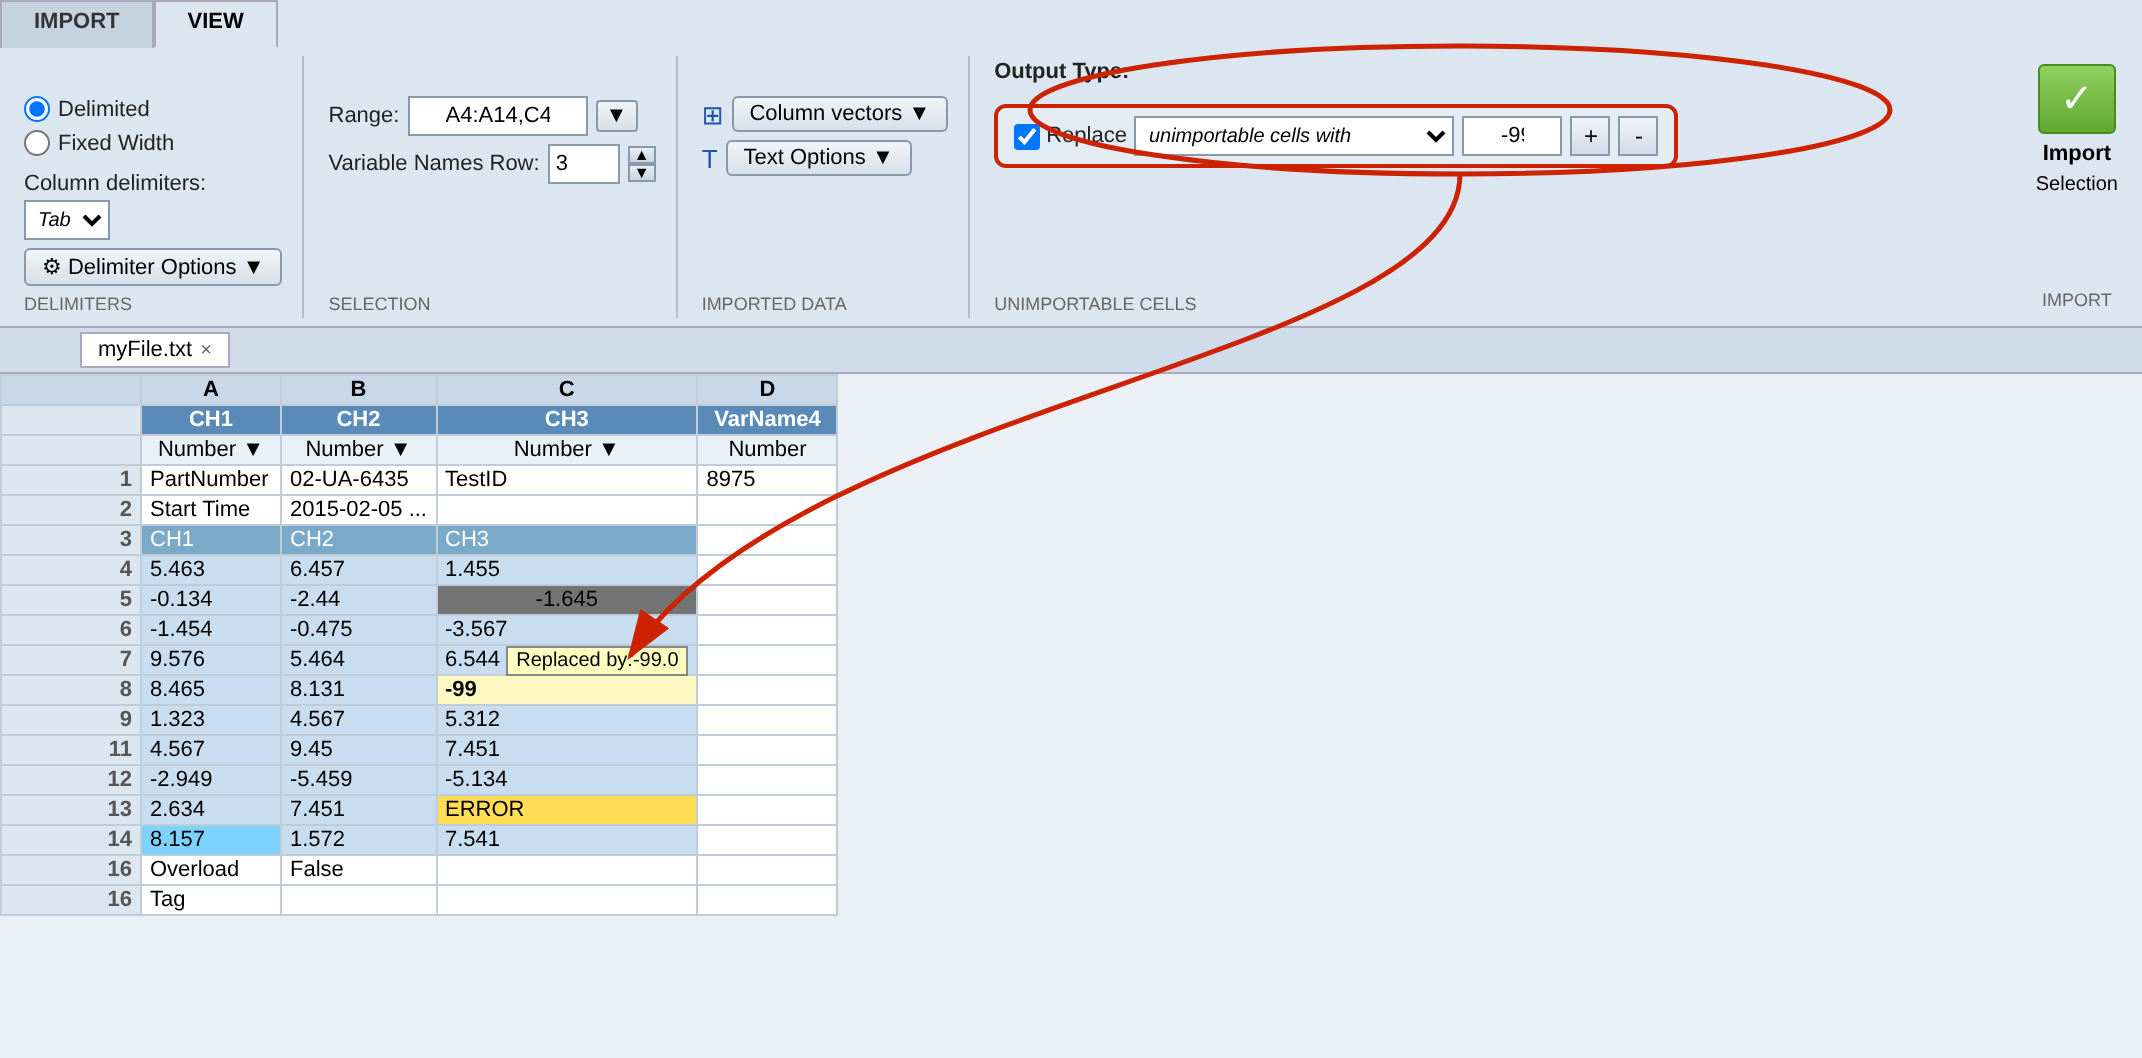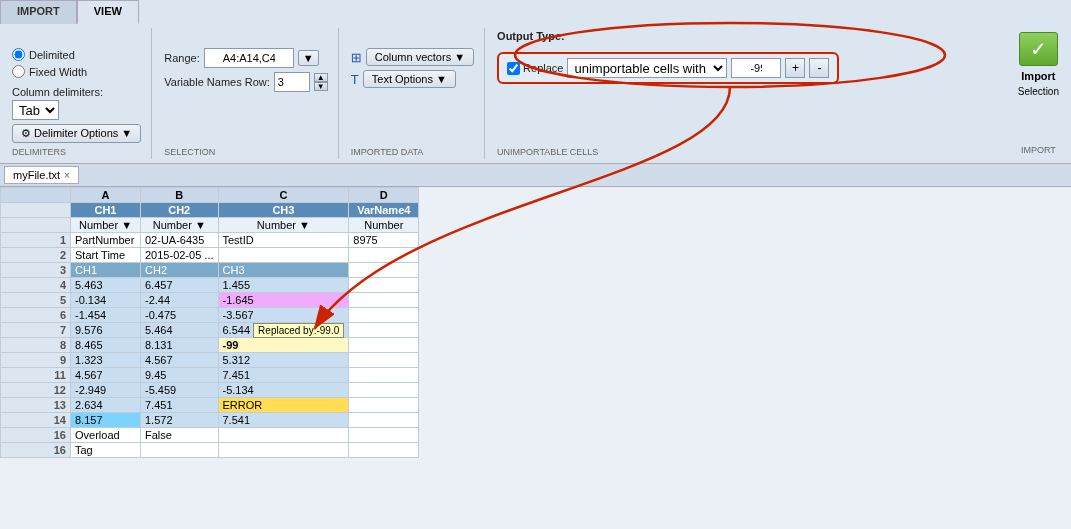--- a/index.html
+++ b/index.html
@@ -14,39 +14,39 @@
     .ribbon-group { display: flex; flex-direction: column; align-items: flex-start; border-right: 1px solid #b0bed0; padding: 2px 10px 2px 4px; gap: 4px; }
     .ribbon-group-inner { display: flex; flex-direction: column; gap: 4px; margin-top: 18px; }
     .ribbon-row { display: flex; align-items: center; gap: 4px; }
 
     
     .btn { padding: 2px 8px; font-size: 11px; background: linear-gradient(to bottom, #f0f4f8, #d8e0ea); border: 1px solid #8899aa; border-radius: 3px; cursor: pointer; white-space: nowrap; }
     .btn-green { background: linear-gradient(to bottom, #90d060, #60a830); border-color: #4a8a20; color: white; padding: 4px 10px; font-size: 12px; }
     .radio-row { display: flex; align-items: center; gap: 4px; }
     .radio-row input[type=radio] { margin: 0; }
     .dropdown-row { display: flex; align-items: center; gap: 2px; }
-    select { font-size: 13px; padding: 1px 2px; border: 1px solid #8899aa; background: #fff; height: 20px; }
+    select { font-size: 10px; padding: 1px 2px; border: 1px solid #8899aa; background: #fff; height: 20px; font-style: italic; }
     input[type=number] { font-size: 11px; width: 40px; border: 1px solid #8899aa; height: 20px; padding: 1px 3px; }
     input[type=text] { font-size: 11px; width: 80px; border: 1px solid #8899aa; height: 20px; padding: 1px 18px; }
     .spin-btn { width: 14px; height: 9px; font-size: 8px; background: linear-gradient(to bottom, #e8eef4, #c8d4e0); border: 1px solid #8899aa; cursor: pointer; display: flex; align-items: center; justify-content: center; padding: 0; }
     .spin-container { display: flex; flex-direction: column; }
     .label-sm { font-size: 11px; color: #222; white-space: nowrap; }
     .btn-icon { padding: 1px 4px; font-size: 11px; background: linear-gradient(to bottom, #f0f4f8, #d8e0ea); border: 1px solid #8899aa; border-radius: 2px; cursor: pointer; min-width: 18px; text-align: center; }
 
     
     .unimp-section { display: flex; align-items: center; gap: 4px; padding: 4px 8px; border: 2px solid #cc2200; border-radius: 6px; background: rgba(255,255,255,0.2); }
     .checkbox-row { display: flex; align-items: center; gap: 3px; }
 
     
     .import-section { display: flex; flex-direction: column; align-items: center; justify-content: center; gap: 4px; padding: 4px; }
 
     
     .content-area { display: flex; flex-direction: column; background: #eaf0f6; height: calc(529px - 115px); }
     .file-tab-bar { display: flex; align-items: center; background: #d0dcea; border-bottom: 1px solid #aab; padding: 2px 4px; gap: 2px; }
-    .file-tab { background: #fff; border: 1px solid #aab; padding: 2px 8px; font-size: 11px; cursor: pointer; display: flex; align-items: center; gap: 4px; }
+    .file-tab { background: #fff; border: 1px solid #aab; padding: 2px 8px; font-size: 11px; cursor: pointer; display: flex; align-items: center; gap: 4px; margin-left: 36px; }
     .file-tab .close { font-size: 10px; color: #666; cursor: pointer; }
 
     
     .table-container { overflow: auto; flex: 1; }
     table { border-collapse: collapse; font-size: 11px; background: #fff; }
     table th, table td { border: 1px solid #c0ccd8; padding: 1px 4px; min-width: 70px; white-space: nowrap; }
     table th { background: #dce6f0; text-align: center; font-weight: bold; }
     .col-header { background: #c8d8e8; text-align: center; font-weight: bold; }
     .row-num { background: #dce6f0; text-align: right; color: #555; min-width: 24px; font-weight: bold; }
 
@@ -232,21 +232,21 @@
               <td class="row-num">4</td>
               <td style="background: rgb(200, 221, 240);">5.463</td>
               <td style="background: rgb(200, 221, 240);">6.457</td>
               <td style="background: rgb(200, 221, 240);">1.455</td>
               <td></td>
             </tr>
             <tr>
               <td class="row-num">5</td>
               <td style="background: rgb(200, 221, 240);">-0.134</td>
               <td style="background: rgb(200, 221, 240);">-2.44</td>
-              <td style="background: #f0abfc;">-1.645</td>
+              <td style="background: #737373; text-align: center;">-1.645</td>
               <td></td>
             </tr>
             <tr>
               <td class="row-num">6</td>
               <td style="background: rgb(200, 221, 240);">-1.454</td>
               <td style="background: rgb(200, 221, 240);">-0.475</td>
               <td style="background: rgb(200, 221, 240);">-3.567</td>
               <td></td>
             </tr>
             <tr>

